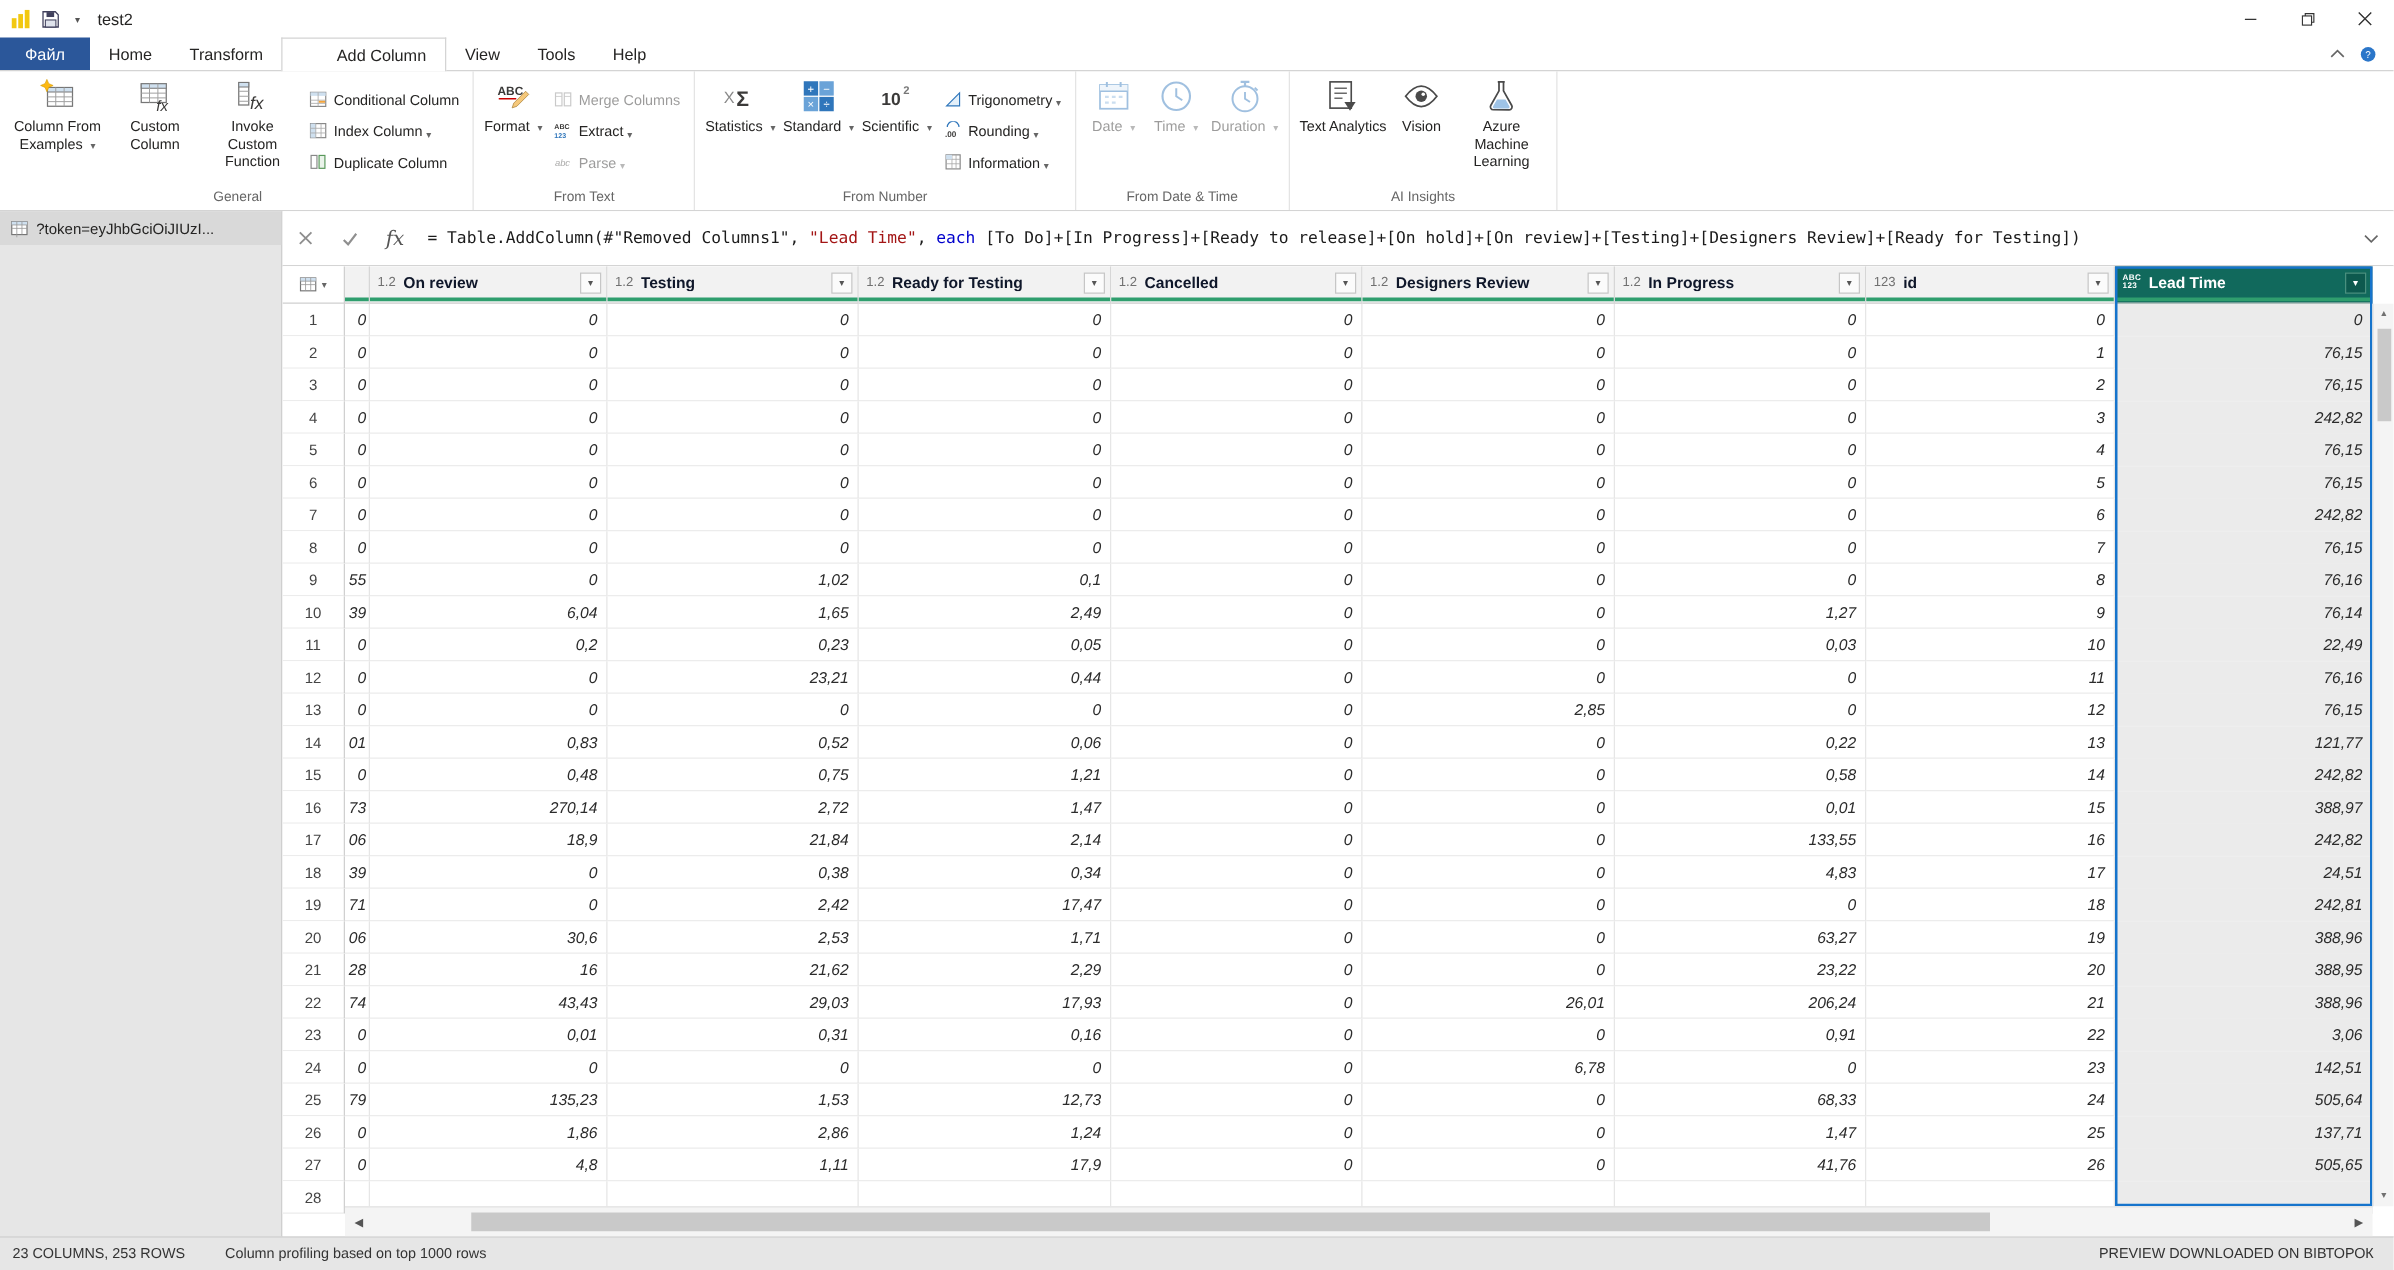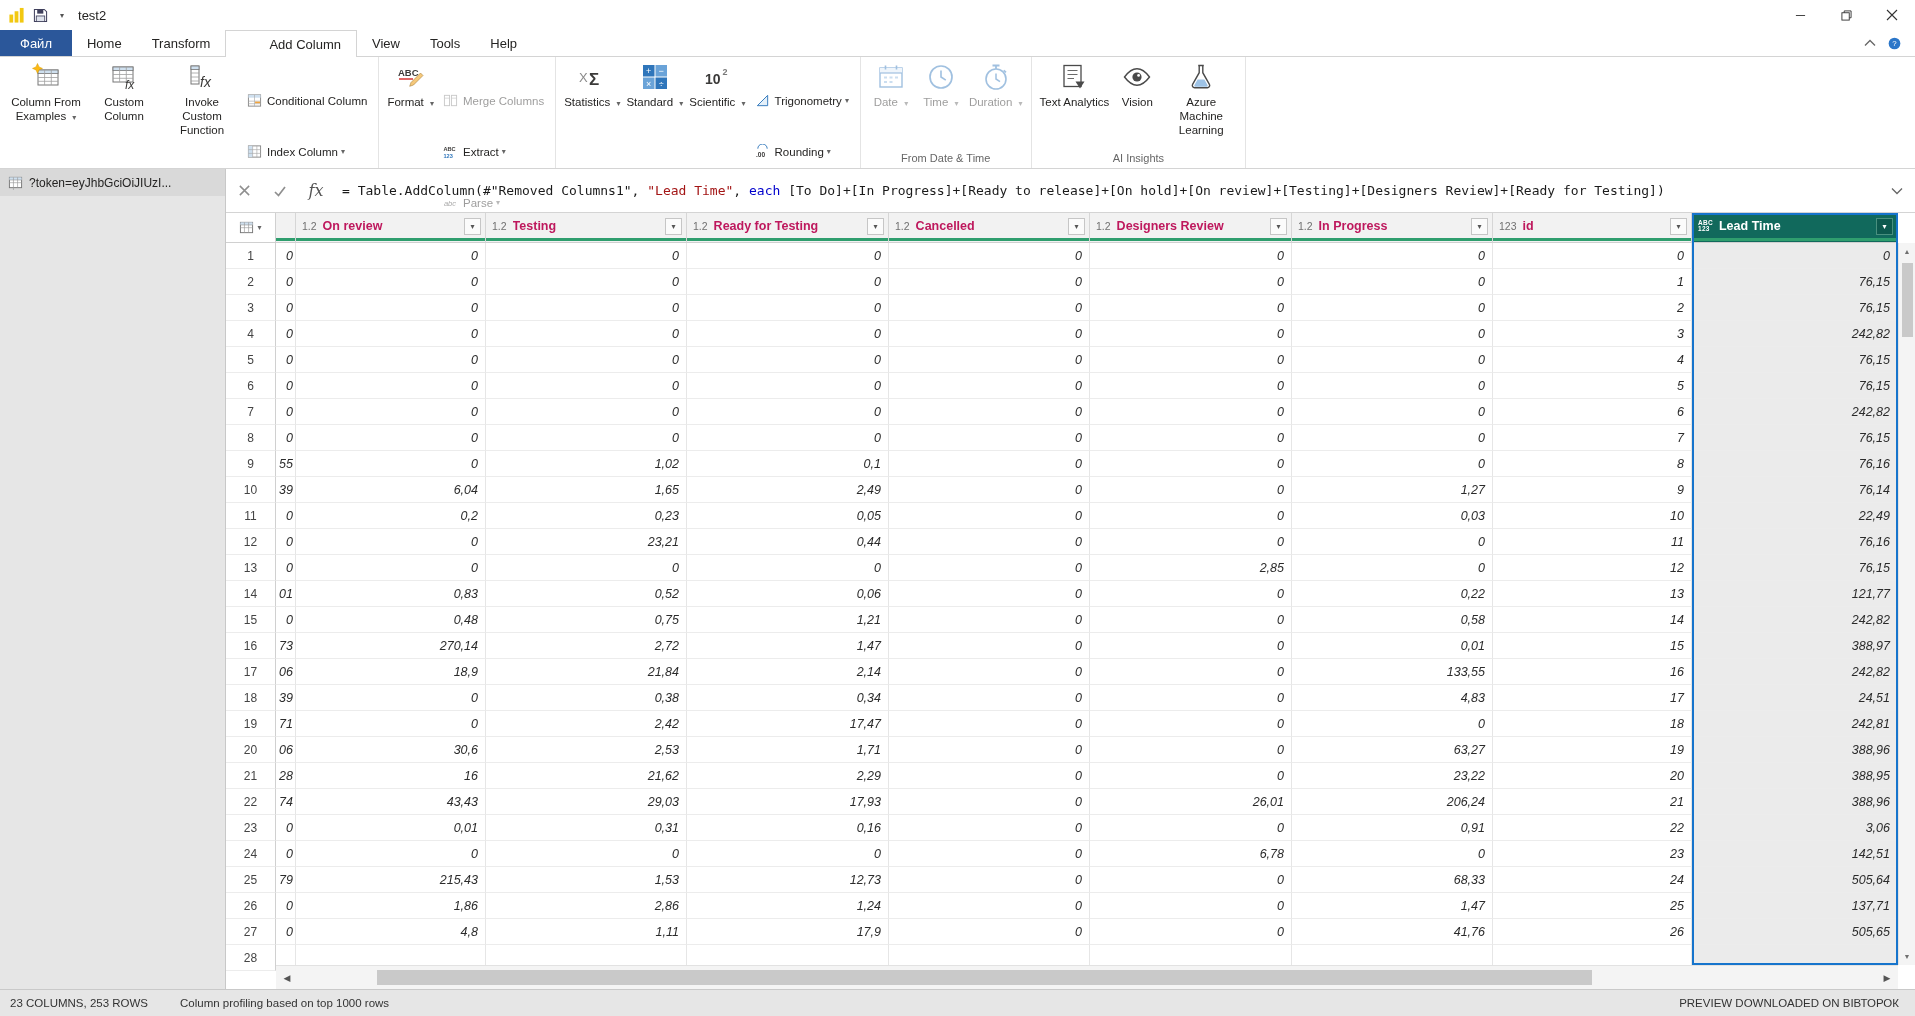--- a/index.html
+++ b/index.html
@@ -19,21 +19,21 @@
 .tab{display:flex;align-items:center;padding:0 15px;font-size:13px;color:#252423;}
 .tab.active{background:#fff;border:1px solid #d4d4d4;border-bottom:none;margin-bottom:-1px;padding-left:43px;}
 .tab-right{margin-left:auto;display:flex;align-items:center;gap:12px;padding-right:14px;}
 .ribbon{height:112px;background:#fff;border-bottom:1px solid #d4d4d4;display:flex;padding-left:2px;}
 .rib-group{display:flex;flex-direction:column;border-right:1px solid #e4e4e4;padding:2px 5px 0;}
 .rib-items{flex:1;display:flex;align-items:flex-start;}
 .rib-label{height:17px;line-height:15px;text-align:center;font-size:11px;color:#666;}
 .rib-large{display:flex;flex-direction:column;align-items:center;text-align:center;font-size:11.5px;line-height:1.22;padding:3px 3px 0;min-width:50px;max-width:78px;color:#252423;}
 .rib-large .icn{margin-bottom:3px;}
 .rib-stack{display:flex;flex-direction:column;padding-top:3px;}
-.rib-small{display:flex;align-items:center;height:25px;padding:0 6px;font-size:11.5px;white-space:nowrap;color:#252423;margin-top:26px;}
+.rib-small{display:flex;align-items:flex-end;height:25px;padding:0 6px;font-size:11.5px;white-space:nowrap;color:#252423;}
 .rib-small .icn{margin-right:5px;}
 .chev{font-size:8px;color:#666;margin-left:3px;}
 .disabled{opacity:.45;}
 .icn.lg svg{width:30px;height:30px;}
 .icn.sm svg{width:15px;height:15px;}
 .main{display:flex;height:820px;}
 .queries{width:226px;background:#e6e6e6;border-right:1px solid #c8c8c8;}
 .q-head{height:38px;display:flex;align-items:center;padding:0 10px;font-size:13.5px;}
 .q-collapse{margin-left:auto;}
 .q-item{height:27px;display:flex;align-items:center;padding:0 8px;font-size:12px;}
@@ -50,21 +50,21 @@
 .fb-expand{width:36px;display:flex;justify-content:center;}
 .table-area{position:relative;flex:1;background:#fff;overflow:hidden;}
 .thead{position:absolute;top:0;left:0;height:30px;display:flex;z-index:1;}
 .corner{width:50px;height:30px;border-right:1px solid #d0d0d0;border-bottom:1px solid #d0d0d0;display:flex;align-items:center;justify-content:center;gap:3px;background:#fff;}
 .corner .chev{margin:0;}
 .th{position:relative;height:30px;display:flex;align-items:center;background:#f2f2f2;border-right:1px solid #d6d6d6;border-bottom:1px solid #d0d0d0;padding:0 4px 3px 6px;}
 .th::after{content:"";position:absolute;left:0;right:0;bottom:1px;height:3px;background:#2f9e6e;}
 .th.cutcol{padding:0;}
 .type-icon{font-size:10.5px;color:#707070;margin-right:6px;white-space:nowrap;}
 .type-icon.two{display:inline-flex;flex-direction:column;font-size:6.5px;line-height:6.5px;font-weight:bold;letter-spacing:.3px;}
-.th-name{font-size:12.5px;font-weight:bold;color:#be185d;white-space:nowrap;overflow:hidden;flex:1;}
+.th-name{font-size:12.5px;font-weight:bold;color:#0f172a;white-space:nowrap;overflow:hidden;flex:1;}
 .filter-btn{width:17px;height:17px;margin-left:4px;border:1px solid #c6c6c6;background:#fbfbfb;color:#555;font-size:8px;display:flex;align-items:center;justify-content:center;flex:none;}
 .th.sel{background:#11695c;}
 .th.sel .th-name,.th.sel .type-icon{color:#fff;}
 .th.sel .filter-btn{background:#0d594e;border-color:#49907f;color:#fff;}
 .tbody{position:absolute;top:30px;left:0;}
 .trow{display:flex;height:26px;}
 .rownum{width:50px;display:flex;align-items:center;justify-content:center;font-size:12px;color:#444;border-right:1px solid #d0d0d0;border-bottom:1px solid #ececec;background:#fff;}
 .td{display:flex;align-items:center;justify-content:flex-end;padding-right:7px;font-size:12.5px;font-style:italic;color:#2b2b2b;border-right:1px solid #e6e6e6;border-bottom:1px solid #ececec;overflow:hidden;white-space:nowrap;}
 .td.cut{padding-right:2px;}
 .td.sel{background:#ebebeb;}
@@ -790,21 +790,21 @@
               <div class="td" style="width:202px">0</div>
               <div class="td" style="width:201px">0</div>
               <div class="td" style="width:202px">6,78</div>
               <div class="td" style="width:201px">0</div>
               <div class="td" style="width:199px">23</div>
               <div class="td sel" style="width:206px">142,51</div>
             </div>
             <div class="trow">
               <div class="rownum">25</div>
               <div class="td cut" style="width:20px">79</div>
-              <div class="td" style="width:190px">215,43</div>
+              <div class="td" style="width:190px">135,23</div>
               <div class="td" style="width:201px">1,53</div>
               <div class="td" style="width:202px">12,73</div>
               <div class="td" style="width:201px">0</div>
               <div class="td" style="width:202px">0</div>
               <div class="td" style="width:201px">68,33</div>
               <div class="td" style="width:199px">24</div>
               <div class="td sel" style="width:206px">505,64</div>
             </div>
             <div class="trow">
               <div class="rownum">26</div>

